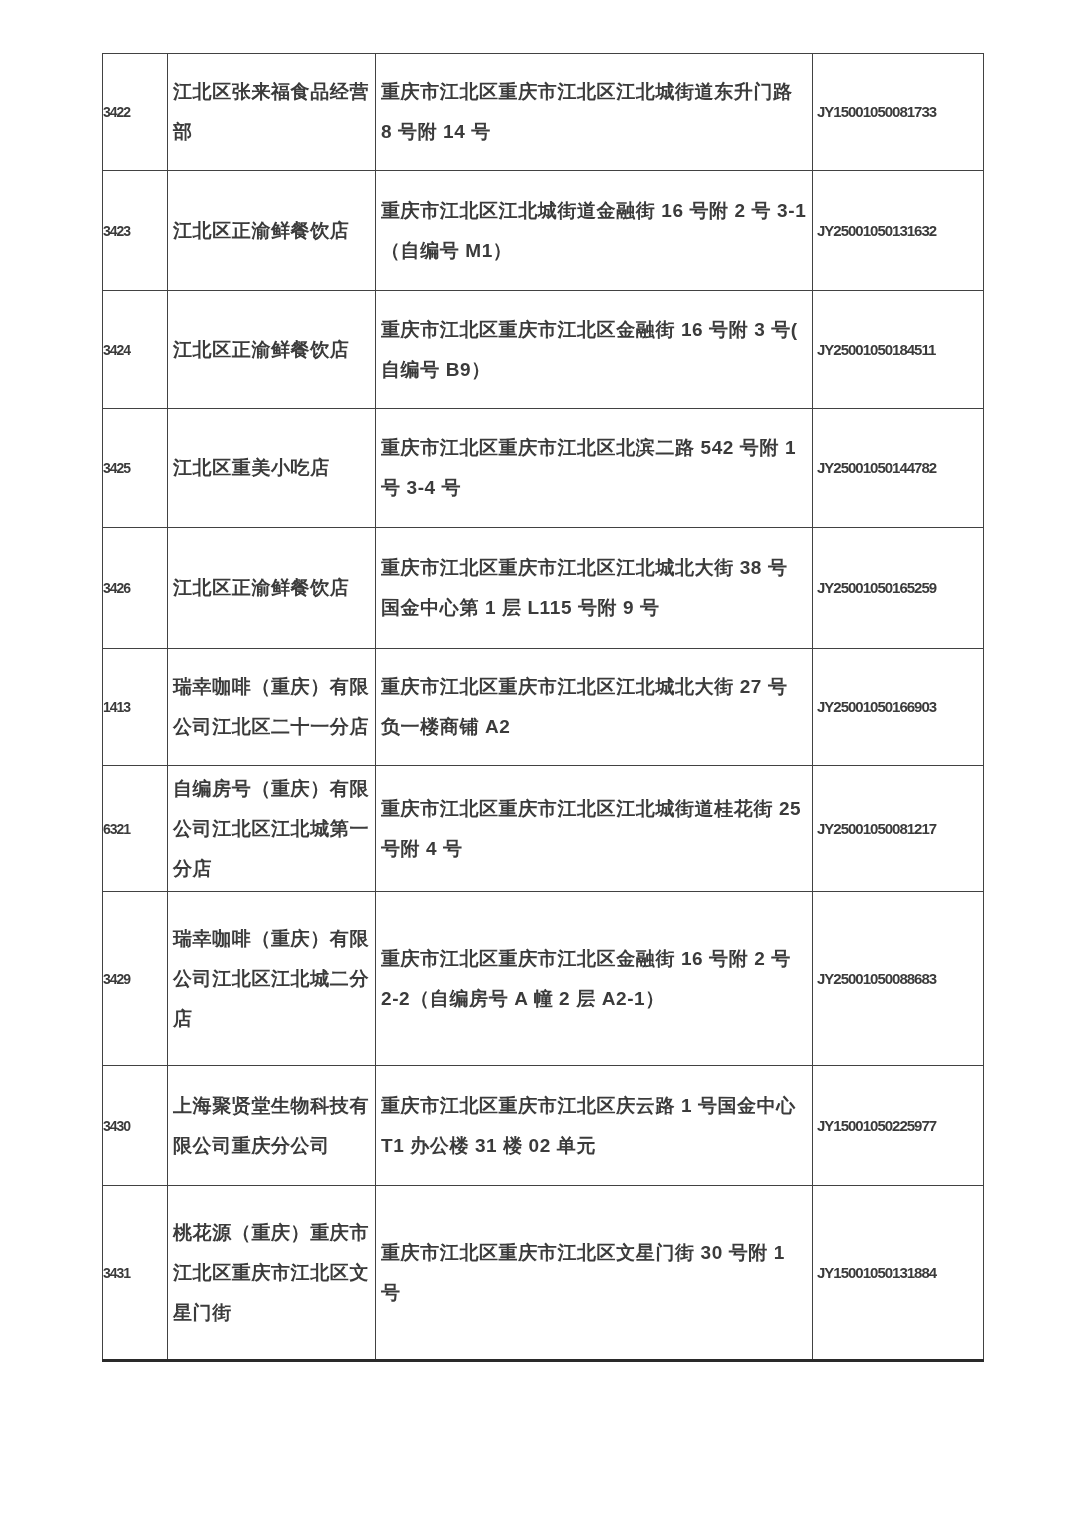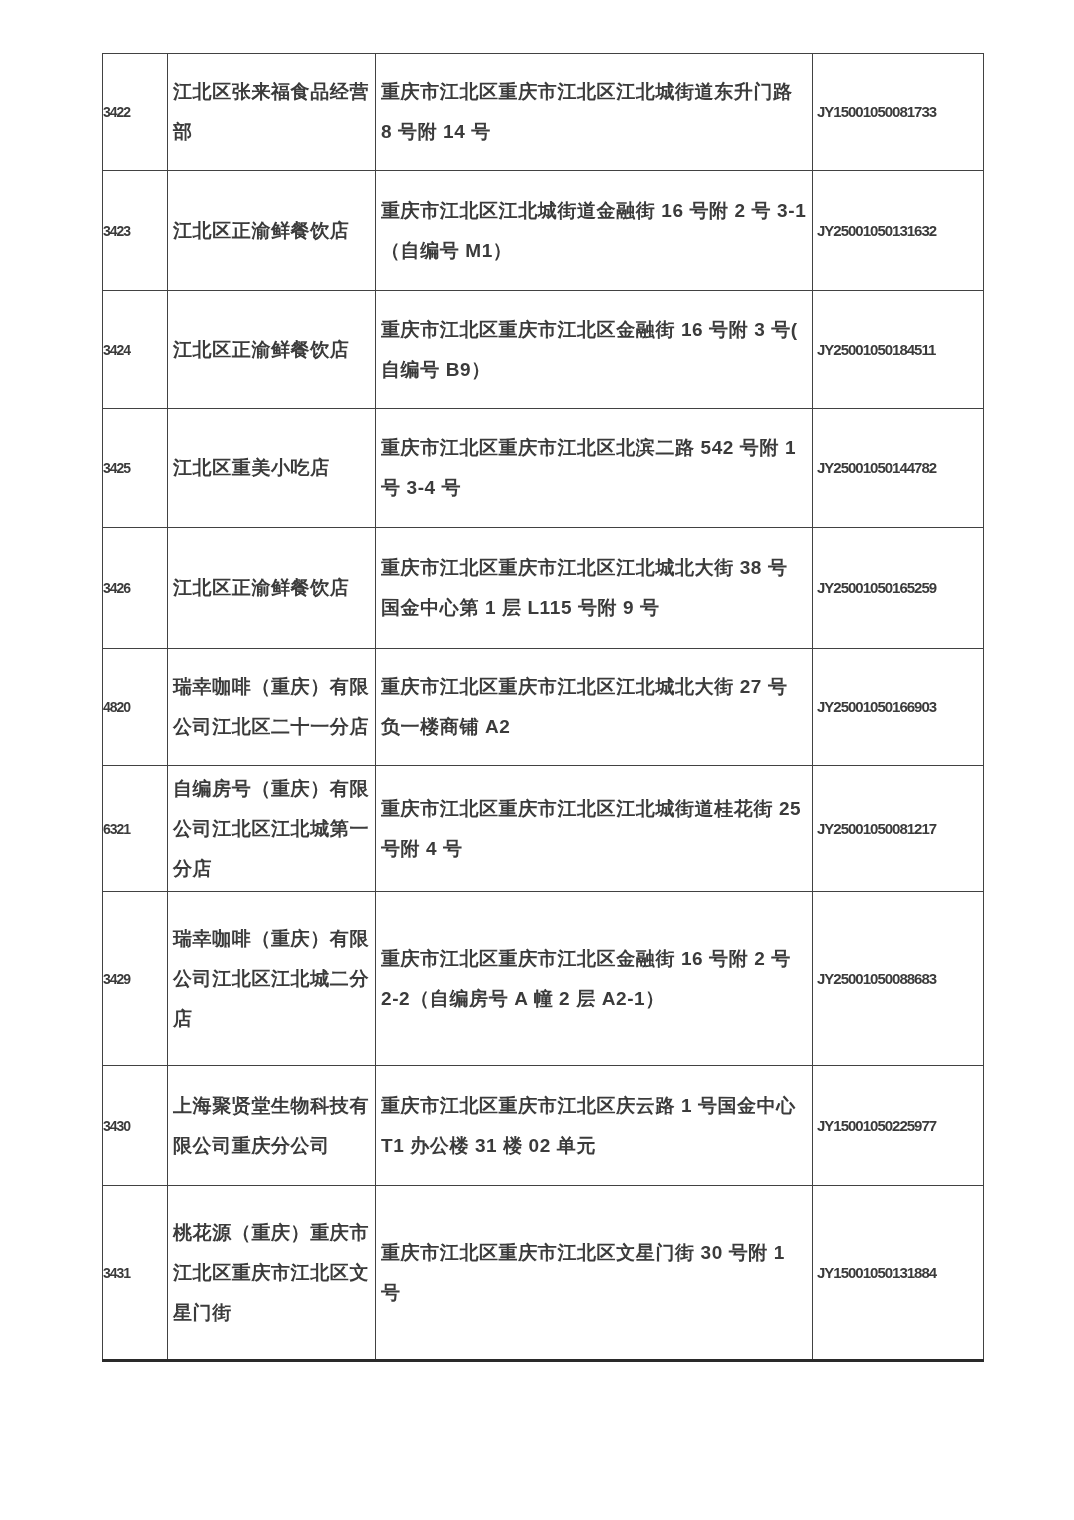--- a/index.html
+++ b/index.html
@@ -113,21 +113,21 @@
     <td class="col-address">重庆市江北区重庆市江北区北滨二路 542 号附 1 号 3-4 号</td>
     <td class="col-license">JY25001050144782</td>
   </tr>
         <tr>
     <td class="col-index">3426</td>
     <td class="col-name">江北区正渝鲜餐饮店</td>
     <td class="col-address">重庆市江北区重庆市江北区江北城北大街 38 号国金中心第 1 层 L115 号附 9 号</td>
     <td class="col-license">JY25001050165259</td>
   </tr>
         <tr>
-    <td class="col-index">4820</td>
+    <td class="col-index">1413</td>
     <td class="col-name">瑞幸咖啡（重庆）有限公司江北区二十一分店</td>
     <td class="col-address">重庆市江北区重庆市江北区江北城北大街 27 号负一楼商铺 A2</td>
     <td class="col-license">JY25001050166903</td>
   </tr>
         <tr>
     <td class="col-index">6321</td>
     <td class="col-name">自编房号（重庆）有限公司江北区江北城第一分店</td>
     <td class="col-address">重庆市江北区重庆市江北区江北城街道桂花街 25 号附 4 号</td>
     <td class="col-license">JY25001050081217</td>
   </tr>

